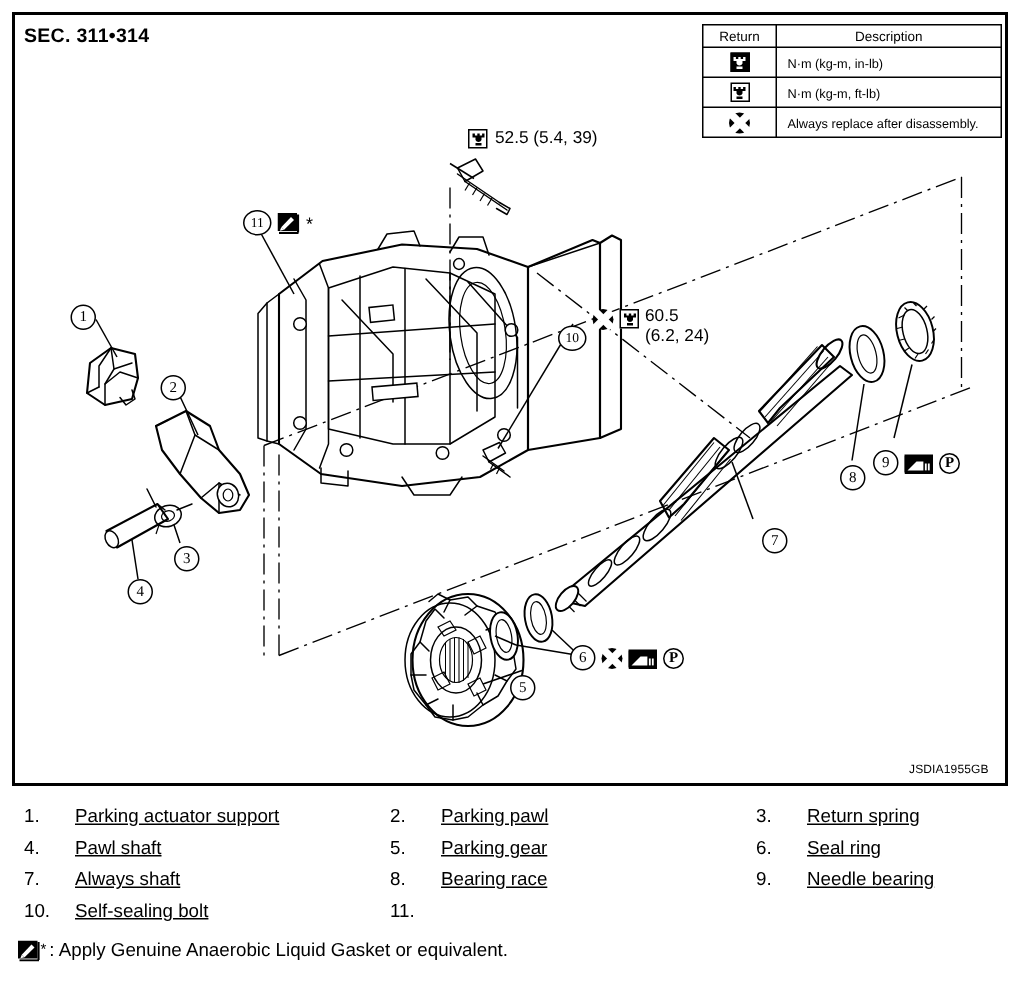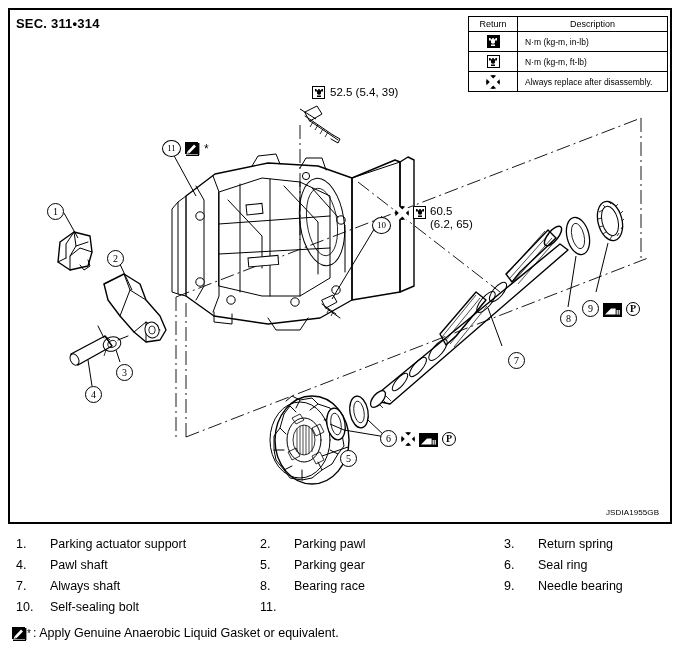--- a/index.html
+++ b/index.html
@@ -44,21 +44,21 @@
   .drawing-id{position:absolute;left:606px;top:508px;font-size:8px;letter-spacing:.1px;}
 
   
   .parts{position:absolute;left:8px;top:536px;width:664px;}
   .parts-row{display:flex;width:100%;margin-bottom:5px;}
   .pcell{display:flex;font-size:12.5px;line-height:16px;}
   .pcell.c1{width:244px;}
   .pcell.c2{width:244px;}
   .pcell.c3{width:176px;}
   .pnum{width:42px;flex:0 0 42px;text-align:left;padding-left:8px;box-sizing:border-box;}
-  .pname{flex:1;}
+  .pname{flex:1;text-decoration:underline;}
   .footnote{position:absolute;left:12px;top:626px;display:flex;align-items:flex-start;font-size:12.5px;line-height:15px;}
   .footnote .ft-txt{margin-left:2px;}
   .ast{font-size:10px;vertical-align:super;}
 </style>
 </head>
 <body>
 
 <div id="root">
 
   <div class="frame"></div>
@@ -381,21 +381,21 @@
     <span class="sym sym-replace" style="margin-top:1px;">
         <span class="dot"></span>
       </span>
     <span class="sym sym-torque-ft" style="margin-top:1px;">
       <svg class="wrench" width="10" height="10" viewBox="0 0 10 10">
           <path d="M1 1 L1 3.6 L3 3.6 L3 5.4 A2.2 2.2 0 0 0 7 5.4 L7 3.6 L9 3.6 L9 1 L7.4 1 L7.4 2.3 L5.8 2.3 L5.8 1 L4.2 1 L4.2 2.3 L2.6 2.3 L2.6 1 Z M3 7.4 L7 7.4 L7 9 L3 9 Z" fill="#000"></path>
         </svg>
     </span>
     <span style="font-size:11.5px;line-height:13px;white-space:nowrap;">
       <span>60.5</span><br>
-      <span>(6.2, 65)</span>
+      <span>(6.2, 24)</span>
     </span>
   </div>
 
   <div style="position:absolute;left:380px;top:430px;display:flex;align-items:center;gap:4px;">
     <div class="bubble" style="position:relative;left:0;top:0;">6</div>
     <span class="sym sym-replace">
         <span class="dot"></span>
       </span>
     <span class="sym sym-grease">
       <svg width="19" height="12" viewBox="0 0 19 12">

